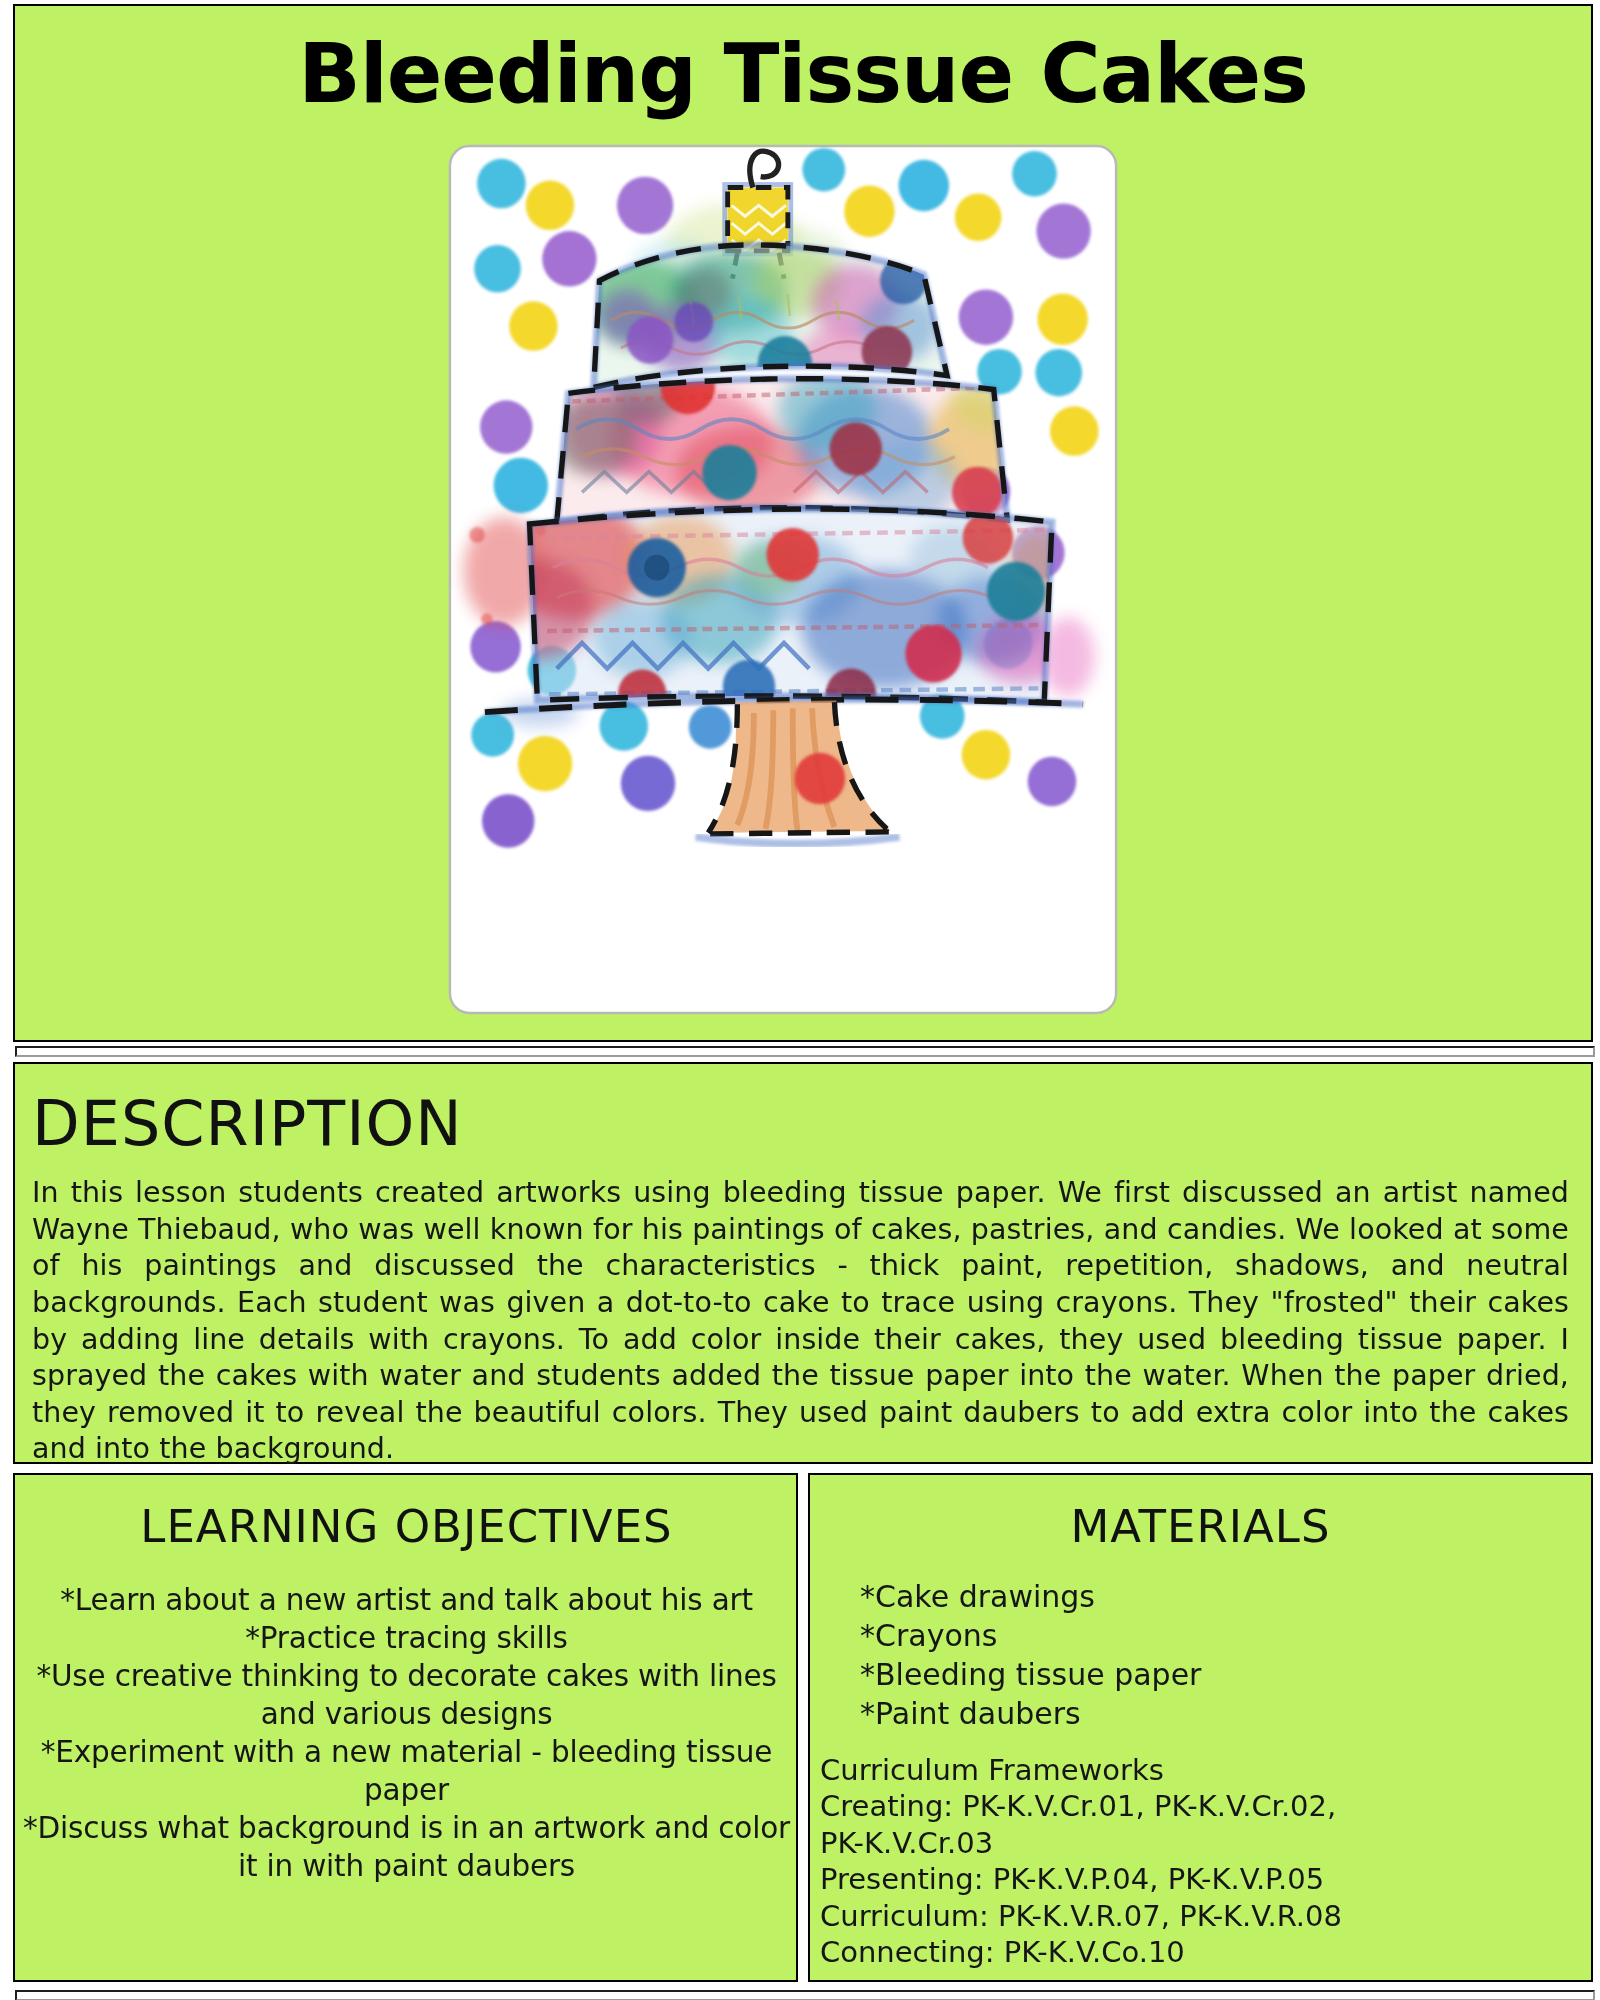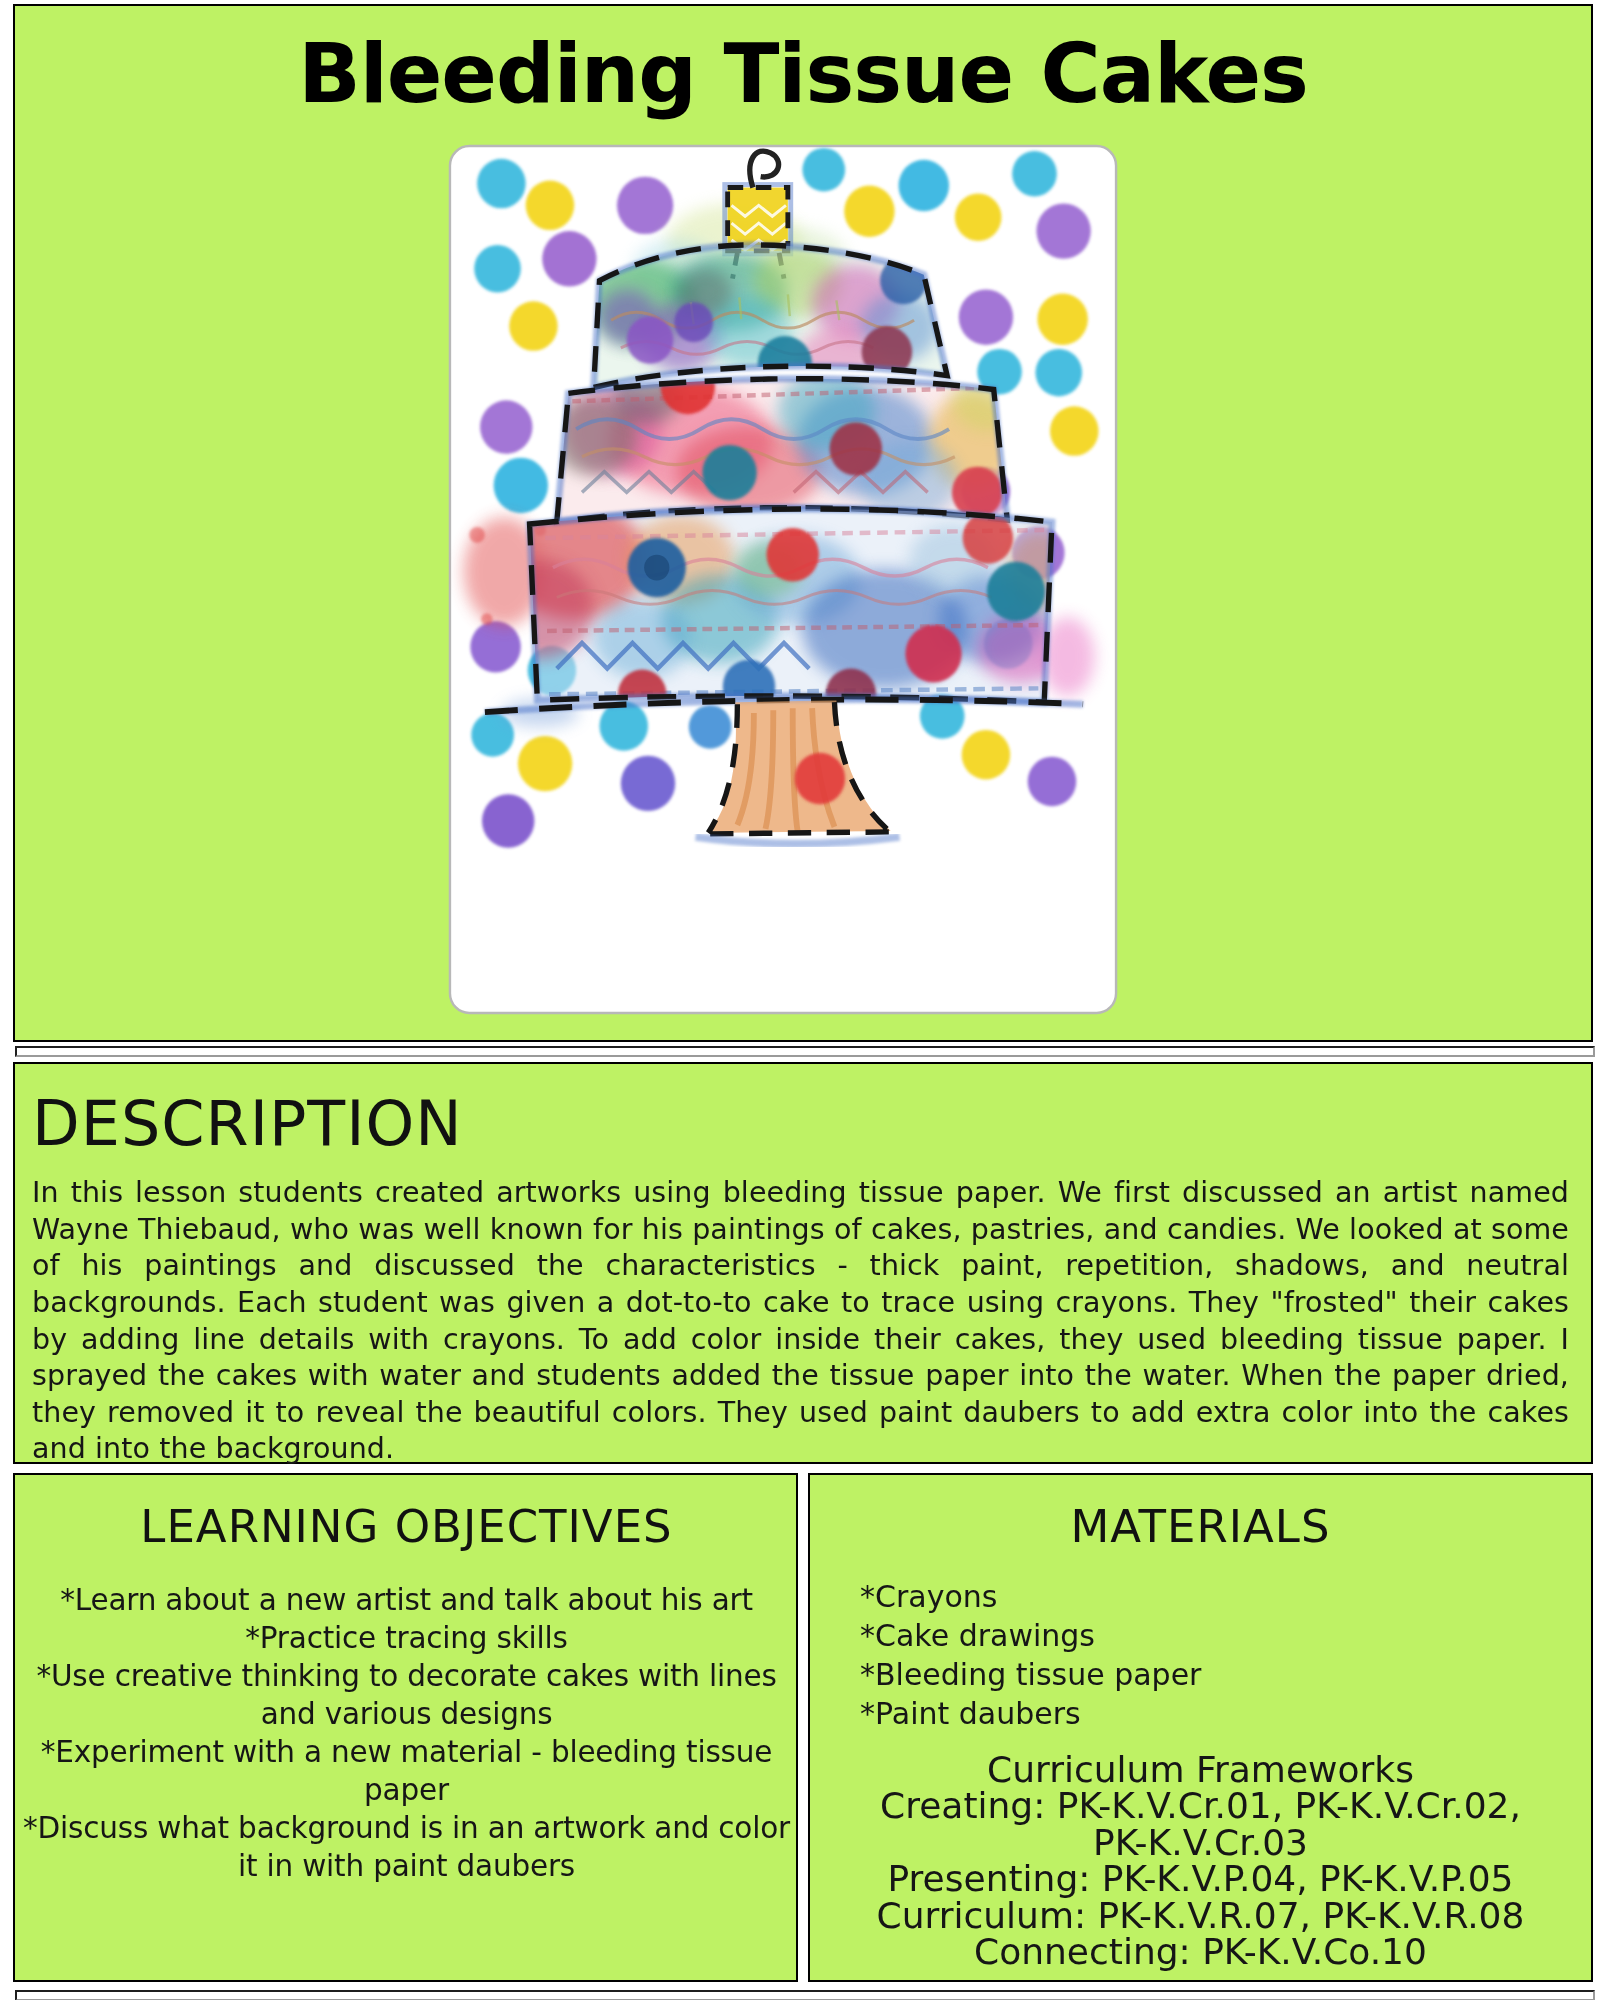--- a/index.html
+++ b/index.html
@@ -17,21 +17,21 @@
   #divider-bottom{top:1990px;}
   #description-box{left:13px;top:1062px;width:1580px;height:402px;padding:24px 22px 0 17px;}
   #description-heading{font-size:62px;font-weight:400;letter-spacing:1px;line-height:1.15;margin:0;}
   #description-body{margin-top:16px;font-size:28.5px;line-height:36.6px;text-align:justify;
                     letter-spacing:0.1px;color:#161616;}
   #objectives-box{left:13px;top:1473px;width:785px;height:509px;padding:26px 4px 0 6px;}
   #materials-box{left:808px;top:1473px;width:785px;height:509px;padding:26px 10px 0 10px;}
   .panel-heading{text-align:center;font-size:45px;font-weight:400;letter-spacing:1px;line-height:1.15;margin:0;}
   #objectives-list{margin-top:28px;font-size:29.5px;line-height:38px;letter-spacing:-0.2px;color:#161616;text-align:center;}
   #materials-list{margin-top:24px;padding-left:40px;font-size:30px;line-height:39px;color:#161616;}
-  #frameworks{margin-top:19px;text-align:center;font-size:36px;line-height:36.5px;color:#161616;}
+  #frameworks{margin-top:19px;text-align:left;font-size:29px;line-height:36.5px;color:#161616;}
 </style>
 </head>
 <body>
 
 <div class="box" id="header-box">
   <div id="page-title">Bleeding Tissue Cakes</div>
 
   <div id="artwork">
     <svg viewBox="0 0 690 880" width="670" height="871" preserveAspectRatio="none" xmlns="http://www.w3.org/2000/svg">
       <defs>
@@ -239,22 +239,22 @@
       <div class="obj-item">*Use creative thinking to decorate cakes with lines and various designs</div>
       <div class="obj-item">*Experiment with a new material - bleeding tissue paper</div>
       <div class="obj-item">*Discuss what background is in an artwork and color it in with paint daubers</div>
     </div>
 </div>
 
 <div class="box" id="materials-box">
   <h2 class="panel-heading">MATERIALS</h2>
   <div id="materials-list">
 
-  <div class="mat-item">*Crayons</div>
-      <div class="mat-item">*Cake drawings</div>
+  <div class="mat-item">*Cake drawings</div>
+      <div class="mat-item">*Crayons</div>
       <div class="mat-item">*Bleeding tissue paper</div>
       <div class="mat-item">*Paint daubers</div>
     </div>
   <div id="frameworks">
     <div id="frameworks-title">Curriculum Frameworks</div>
     <div id="frameworks-lines">
 
     <div class="fw-line">Creating: PK-K.V.Cr.01, PK-K.V.Cr.02,</div>
         <div class="fw-line">PK-K.V.Cr.03</div>
         <div class="fw-line">Presenting: PK-K.V.P.04, PK-K.V.P.05</div>

